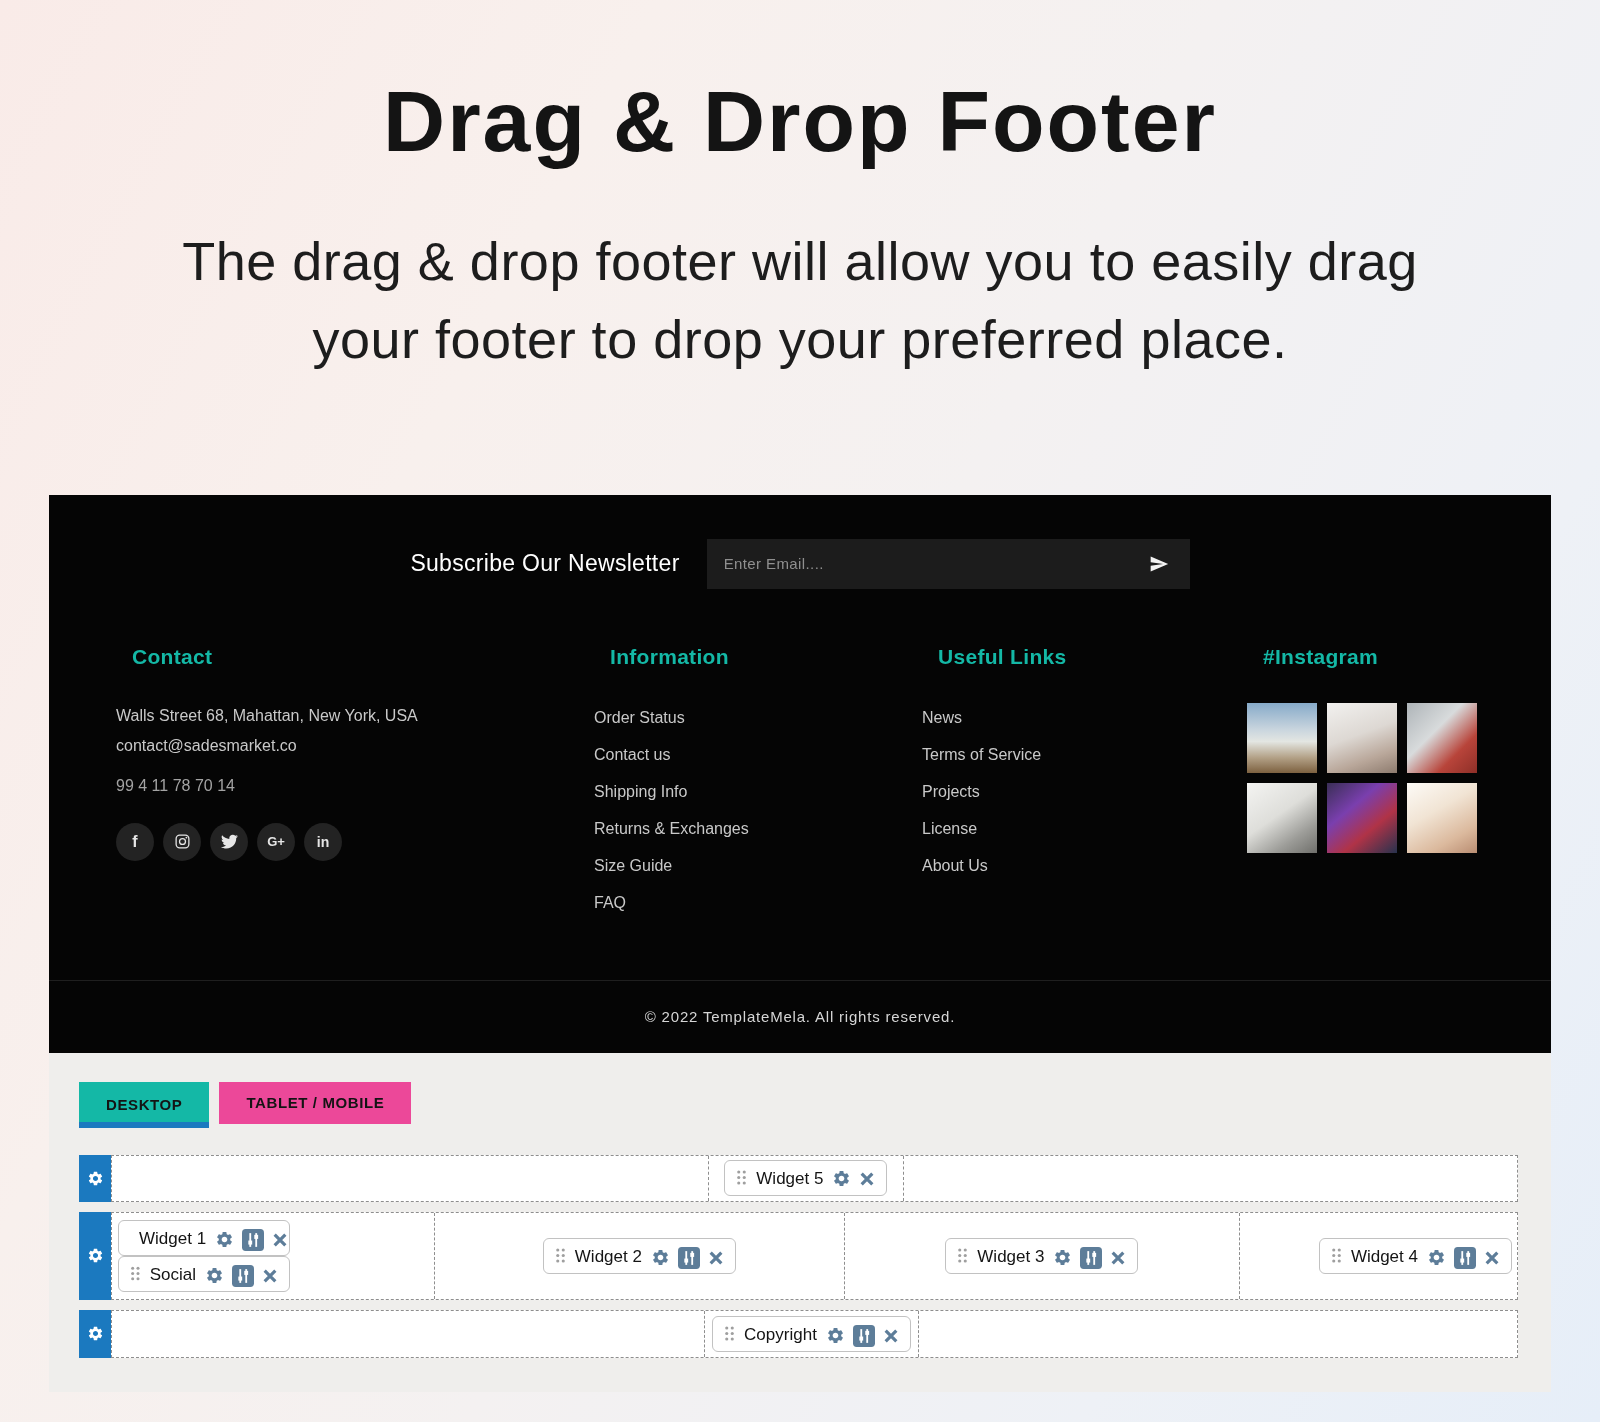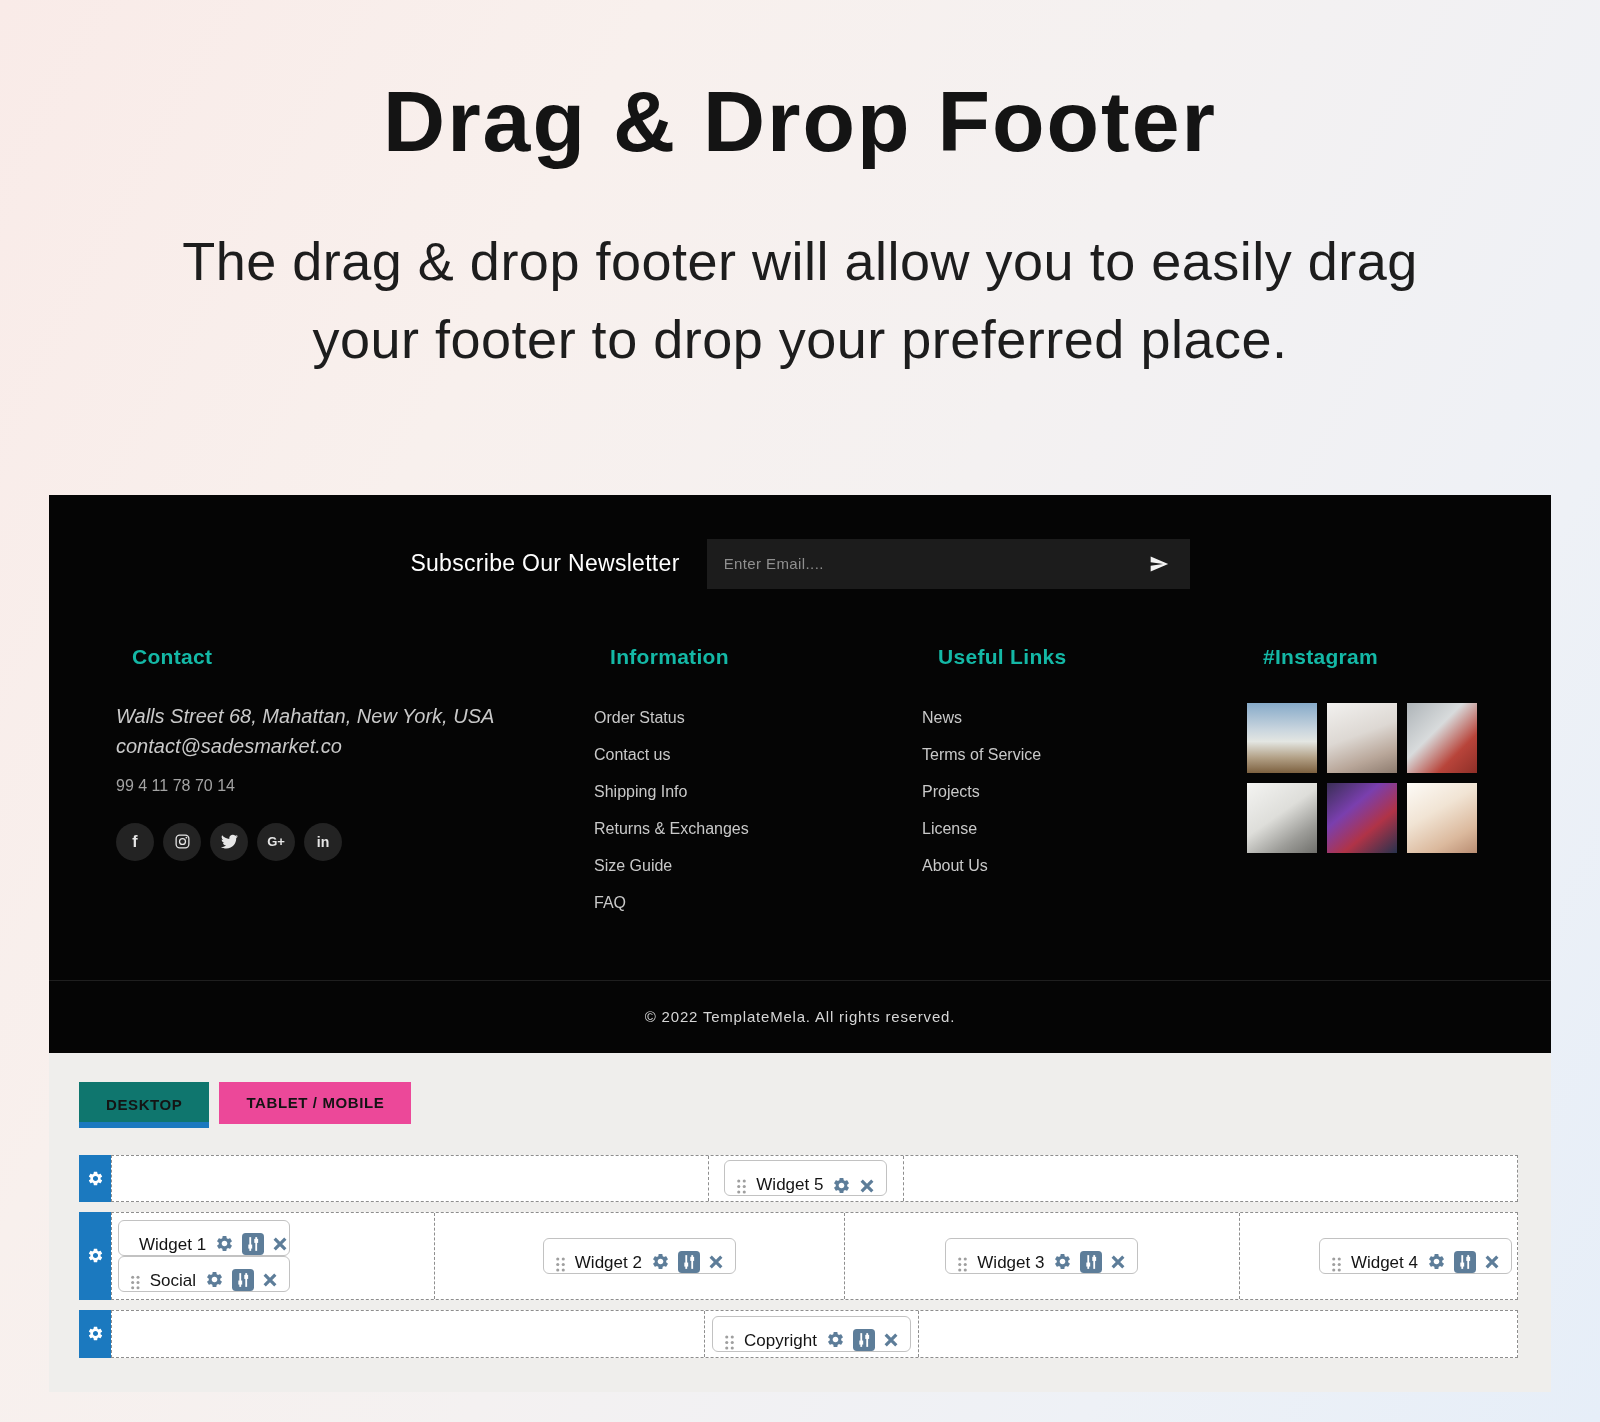--- a/index.html
+++ b/index.html
@@ -40,21 +40,21 @@
   }
   .email-box input::placeholder{ color:#8f8f8f; }
   .send-btn{ background:none; border:none; cursor:pointer; padding:4px; }
 
   .footer-cols{ display:flex; margin-top:56px; padding-left:67px; }
   .col-contact{ width:478px; }
   .col-info{ width:328px; }
   .col-useful{ width:325px; }
   .col-insta{ width:240px; }
   .col-heading{ font-size:21px; font-weight:600; color:#14b8a6; letter-spacing:.3px;margin-left:16px; }
-  .contact-lines{ margin-top:32px; font-size:20px; line-height:30px; color:#c9c9c9;font-style:italic; }
+  .contact-lines{ margin-top:32px; font-size:16px; line-height:30px; color:#c9c9c9; }
   .contact-phone{ margin-top:16px; font-size:16px; color:#a3a3a3; }
   .social-row{ margin-top:28px; display:flex; gap:9px; }
   .social-circle{
     width:38px; height:38px; border-radius:50%; background:#232323; color:#e6e6e6;
     display:flex; align-items:center; justify-content:center; cursor:pointer;
     font-weight:700; font-size:14px;
   }
   .flinks{ list-style:none; margin-top:30px; }
   .flinks li{ font-size:16px; line-height:37px; color:#c9c9c9; cursor:pointer; }
   .insta-grid{ margin-top:34px; display:grid; grid-template-columns:repeat(3,70px); gap:10px; }
@@ -75,38 +75,38 @@
   .builder{
     width:1502px; margin:0 auto; background:#efeeec; padding:29px 0 34px;
   }
   .tabs{ display:flex; align-items:flex-start; margin-left:30px; }
   .tab{
     height:42px; line-height:42px; padding:0 27px; background:#ec4899;
     font-size:15px; font-weight:600; letter-spacing:.6px; color:#141414;
     margin-right:10px; cursor:pointer;
   }
   .tab.active{
-    background:#0f766e; height:46px; line-height:46px; border-bottom:6px solid #1b79bf;
+    background:#14b8a6; height:46px; line-height:46px; border-bottom:6px solid #1b79bf;
   }
   .rows{ margin:27px 33px 0 30px; }
   .brow{ display:flex; margin-bottom:10px; }
   .brow.last{ margin-bottom:0; margin-top:6px; }
   .row-handle{
     width:32px; background:#1b79bf; display:flex; align-items:center; justify-content:center; cursor:grab;
   }
   .cells{ flex:1; display:flex; background:#fff; border:1px dashed #8e8e8e; }
   .r1 .cells{ height:47px; } .r2 .cells{ height:88px; } .r3 .cells{ height:48px; }
   .cell{ display:flex; align-items:center; justify-content:center; }
   .cell + .cell{ border-left:1px dashed #8e8e8e; }
   .cell.stack{ flex-direction:column; align-items:flex-start; justify-content:center; padding-left:6px; }
   .cell.right{ justify-content:flex-end; padding-right:5px; }
 
   .chip{
     height:36px; background:#fff; border:1px solid #c2c2c2; border-radius:6px;
-    display:inline-flex; align-items:flex-end; gap:9px; padding:0 11px;
+    display:inline-flex; align-items:flex-start; gap:9px; padding:8px 11px;
     font-size:17px; color:#141414; cursor:grab; white-space:nowrap;
   }
   .chip.fixed{ width:172px; }
   .chip .icons{ display:inline-flex; align-items:center; gap:8px; margin-left:auto; }
   .ic-dots{ width:11px; height:17px; color:#9f9f9f; }
   .ic-gear{ width:19px; height:19px; color:#5d7d99; cursor:pointer; }
   .ic-sliders{ width:22px; height:22px; color:#5d7d99; cursor:pointer; }
   .ic-x{ width:16px; height:16px; color:#5d7d99; cursor:pointer; }
   .handle-gear{ width:17px; height:17px; color:#ffffff; }
   .ic-send{ width:20px; height:20px; color:#f2f2f2; }

